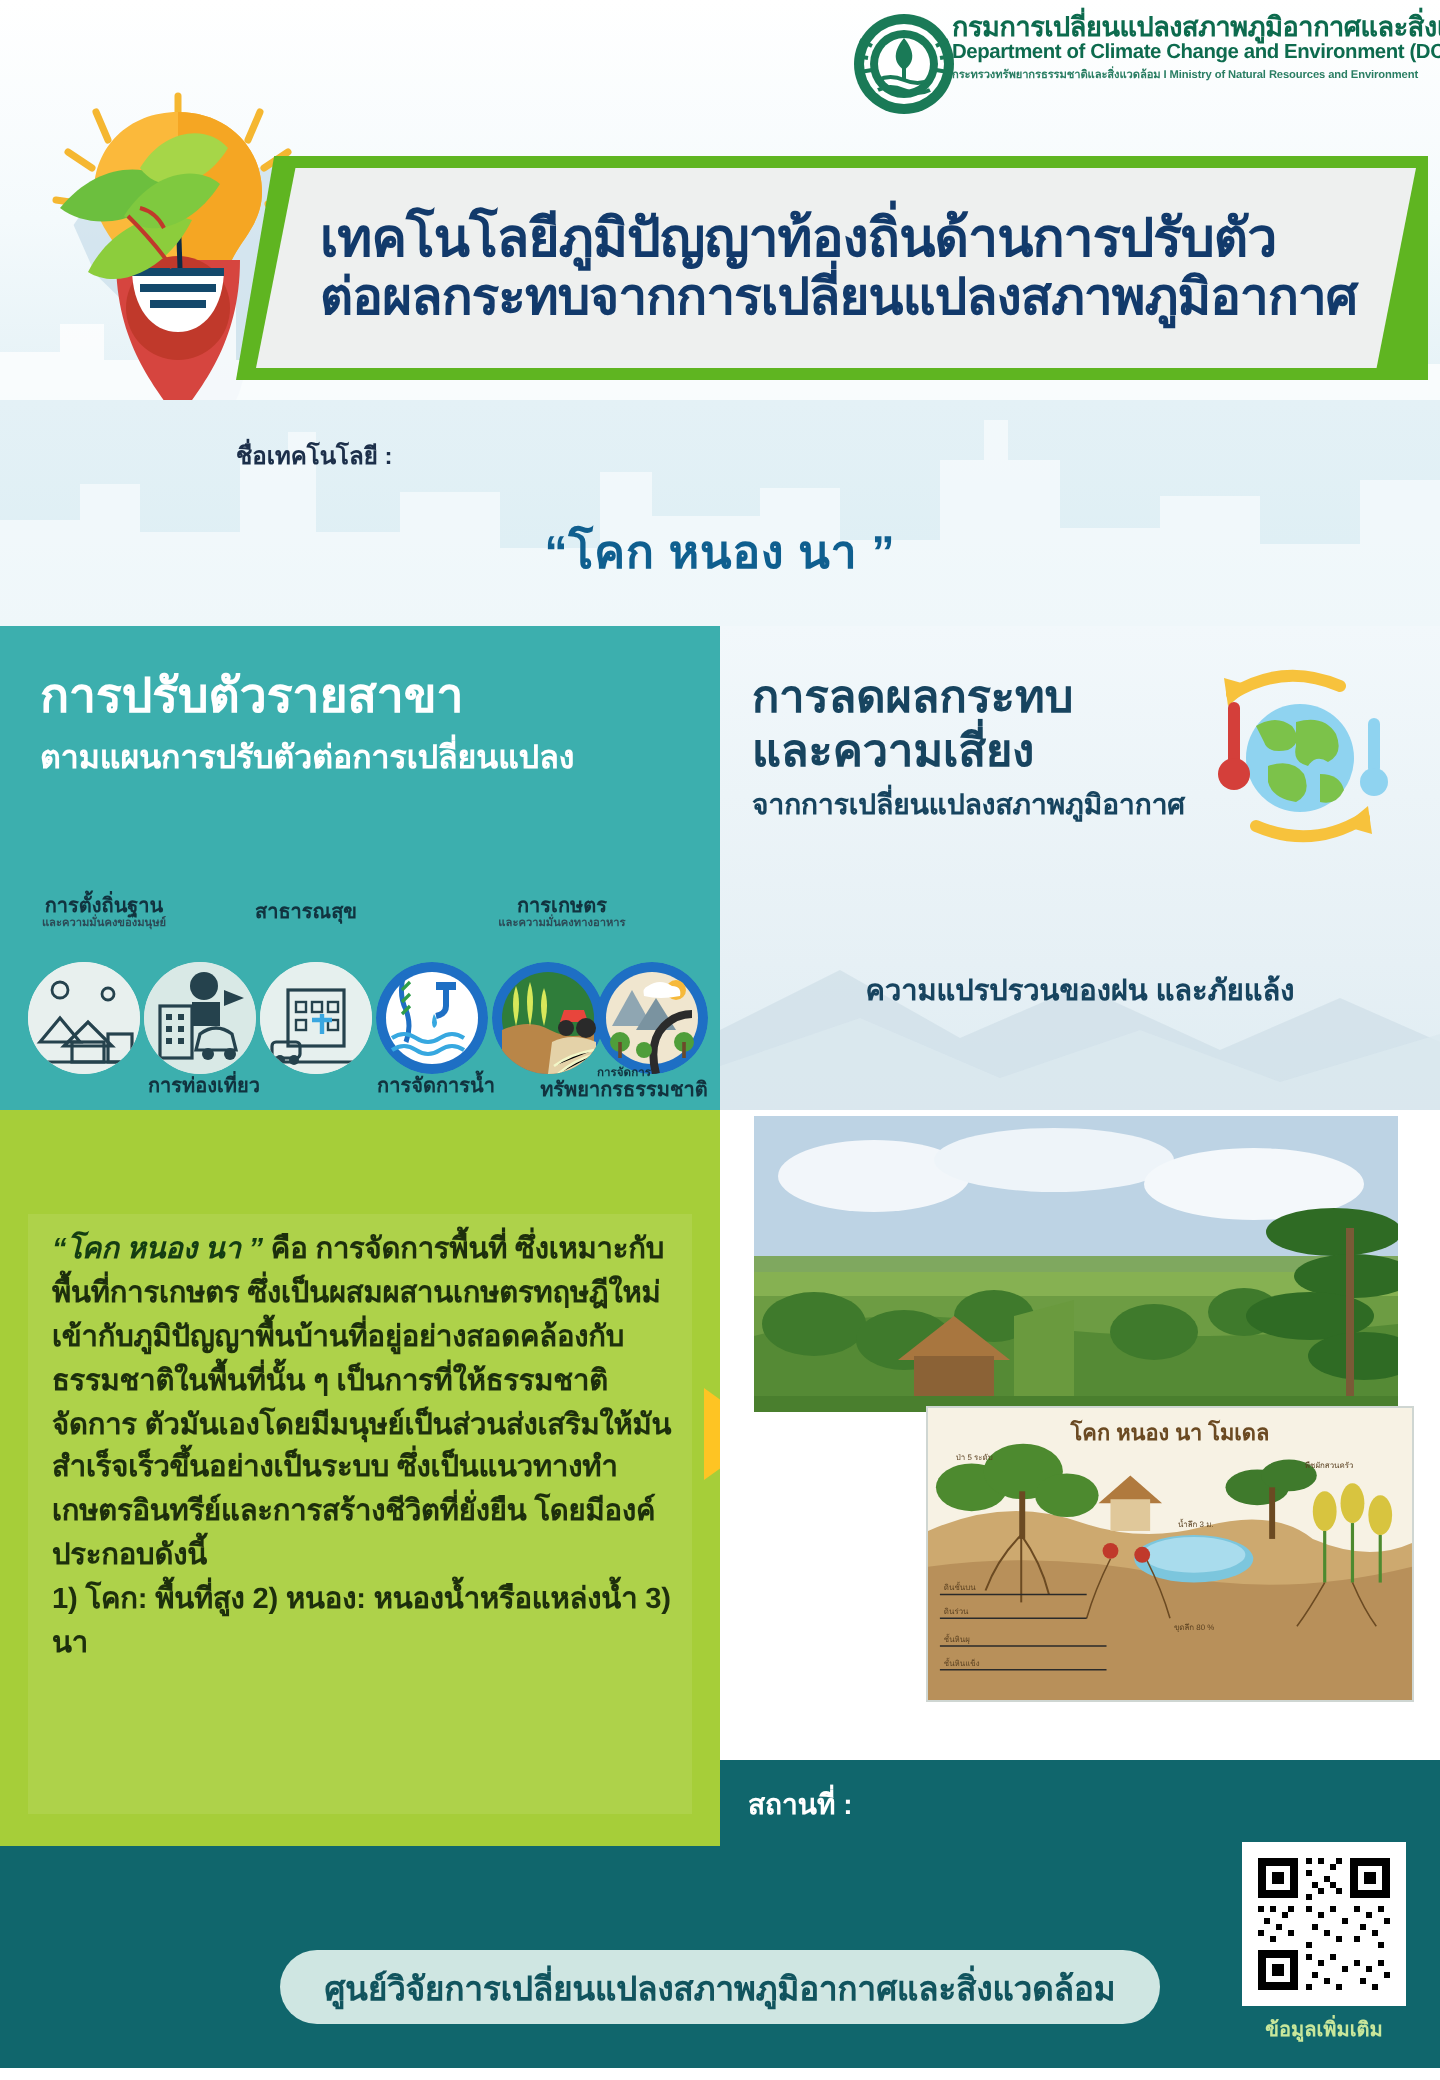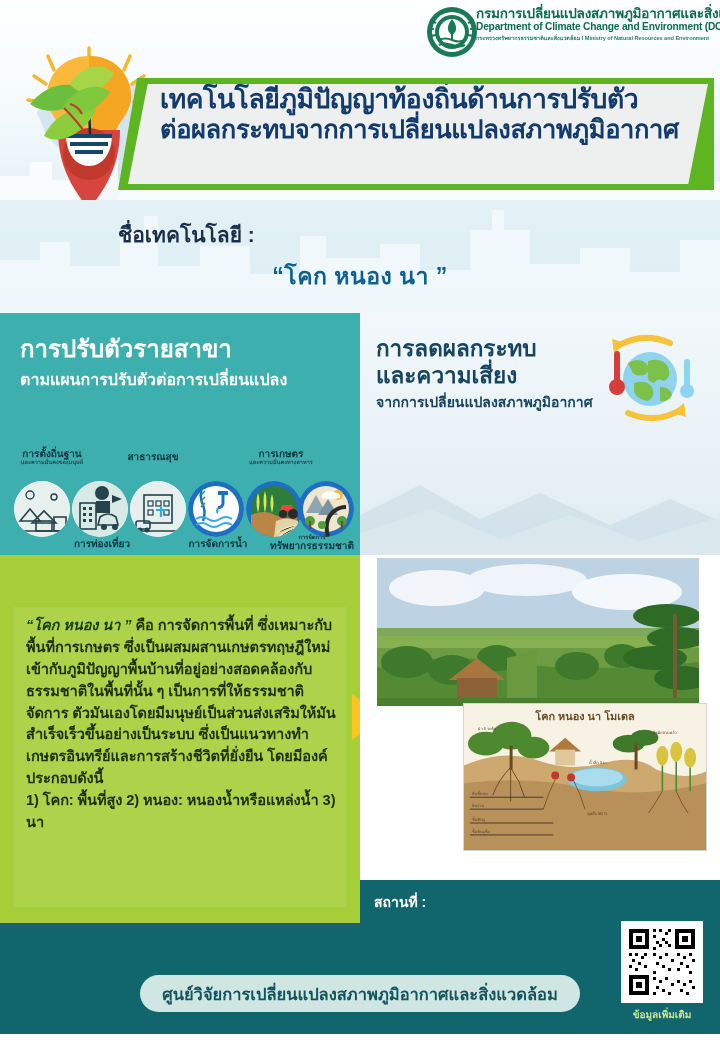--- a/index.html
+++ b/index.html
@@ -40,34 +40,34 @@
   
   .title-ribbon {
     position: absolute; left: 118px; top: 78px; width: 596px; height: 112px;
     background: #5fb521;
     clip-path: polygon(3.2% 0%, 100% 0%, 100% 100%, 0% 100%);
   }
   .title-inner {
     position: absolute; left: 128px; top: 84px; width: 580px; height: 100px;
     background: #eef0ef;
     clip-path: polygon(3.4% 0%, 100% 0%, 96.6% 100%, 0% 100%);
-    display: flex; flex-direction: column; justify-content: flex-start;
+    display: flex; flex-direction: column; justify-content: center;
     padding-left: 32px; padding-right: 14px;
   }
   .title-l1, .title-l2 {
     font-size: 26.5px; font-weight: 700; color: #123a6b; line-height: 1.16;
     letter-spacing: -.4px; white-space: nowrap;
   }
   .title-l2 { font-size: 25.5px; }
 
   
   .techname-zone { position: absolute; left: 0; top: 200px; width: 720px; height: 113px;
     background: linear-gradient(180deg,#e4f1f6 0%,#dceef4 100%); overflow: hidden; }
   .skyline2 { position: absolute; left: 0; top: 0; width: 720px; height: 113px; }
-  .tech-label { position: absolute; left: 118px; top: 218px; font-size: 21px; font-weight: 700; color: #1c2f4a; }
+  .tech-label { position: absolute; left: 118px; top: 218px; font-size: 12px; font-weight: 700; color: #1c2f4a; }
   .tech-value { position: absolute; left: 0; top: 258px; width: 720px; text-align: center;
     font-size: 23px; font-weight: 700; color: #0f5f8f; letter-spacing: .5px; }
 
   
   .panel-left {
     position: absolute; left: 0; top: 313px; width: 377px; height: 242px;
     background: #3cafae; padding: 22px 18px 0 20px;
   }
   .panel-right {
     position: absolute; left: 360px; top: 313px; width: 360px; height: 242px;
@@ -371,20 +371,21 @@
       <path d="M42 52 q12 -4 18 4 q4 10 -4 14 q-12 -2 -14 -10 Z" fill="#7cc24a"></path>
       <path d="M68 56 q10 0 12 8 q-4 8 -12 6 Z" fill="#7cc24a"></path>
       <rect x="22" y="20" width="6" height="32" rx="3" fill="#d43f3a"></rect>
       <circle cx="25" cy="56" r="8" fill="#d43f3a"></circle>
       <rect x="92" y="28" width="6" height="28" rx="3" fill="#8fd3f0"></rect>
       <circle cx="95" cy="60" r="7" fill="#8fd3f0"></circle>
     </svg>
     <div class="pr-h1">การลดผลกระทบ</div>
     <div class="pr-h1">และความเสี่ยง</div>
     <div class="pr-h2">จากการเปลี่ยนแปลงสภาพภูมิอากาศ</div>
+    <div class="pr-note">ความแปรปรวนของฝน และภัยแล้ง</div>
   </div>
 
   <div class="detail-panel">
     <div class="detail-body">
       <p>
         <span class="quote-name">“โคก หนอง นา ”</span>
         <span>คือ การจัดการพื้นที่ ซึ่งเหมาะกับพื้นที่การเกษตร ซึ่งเป็นผสมผสานเกษตรทฤษฎีใหม่ เข้ากับภูมิปัญญาพื้นบ้านที่อยู่อย่างสอดคล้องกับธรรมชาติในพื้นที่นั้น ๆ เป็นการที่ให้ธรรมชาติจัดการ ตัวมันเองโดยมีมนุษย์เป็นส่วนส่งเสริมให้มันสำเร็จเร็วขึ้นอย่างเป็นระบบ ซึ่งเป็นแนวทางทำเกษตรอินทรีย์และการสร้างชีวิตที่ยั่งยืน โดยมีองค์ประกอบดังนี้</span>
       </p>
       <p class="detail-tail">1) โคก: พื้นที่สูง 2) หนอง: หนองน้ำหรือแหล่งน้ำ 3) นา</p>
     </div>

